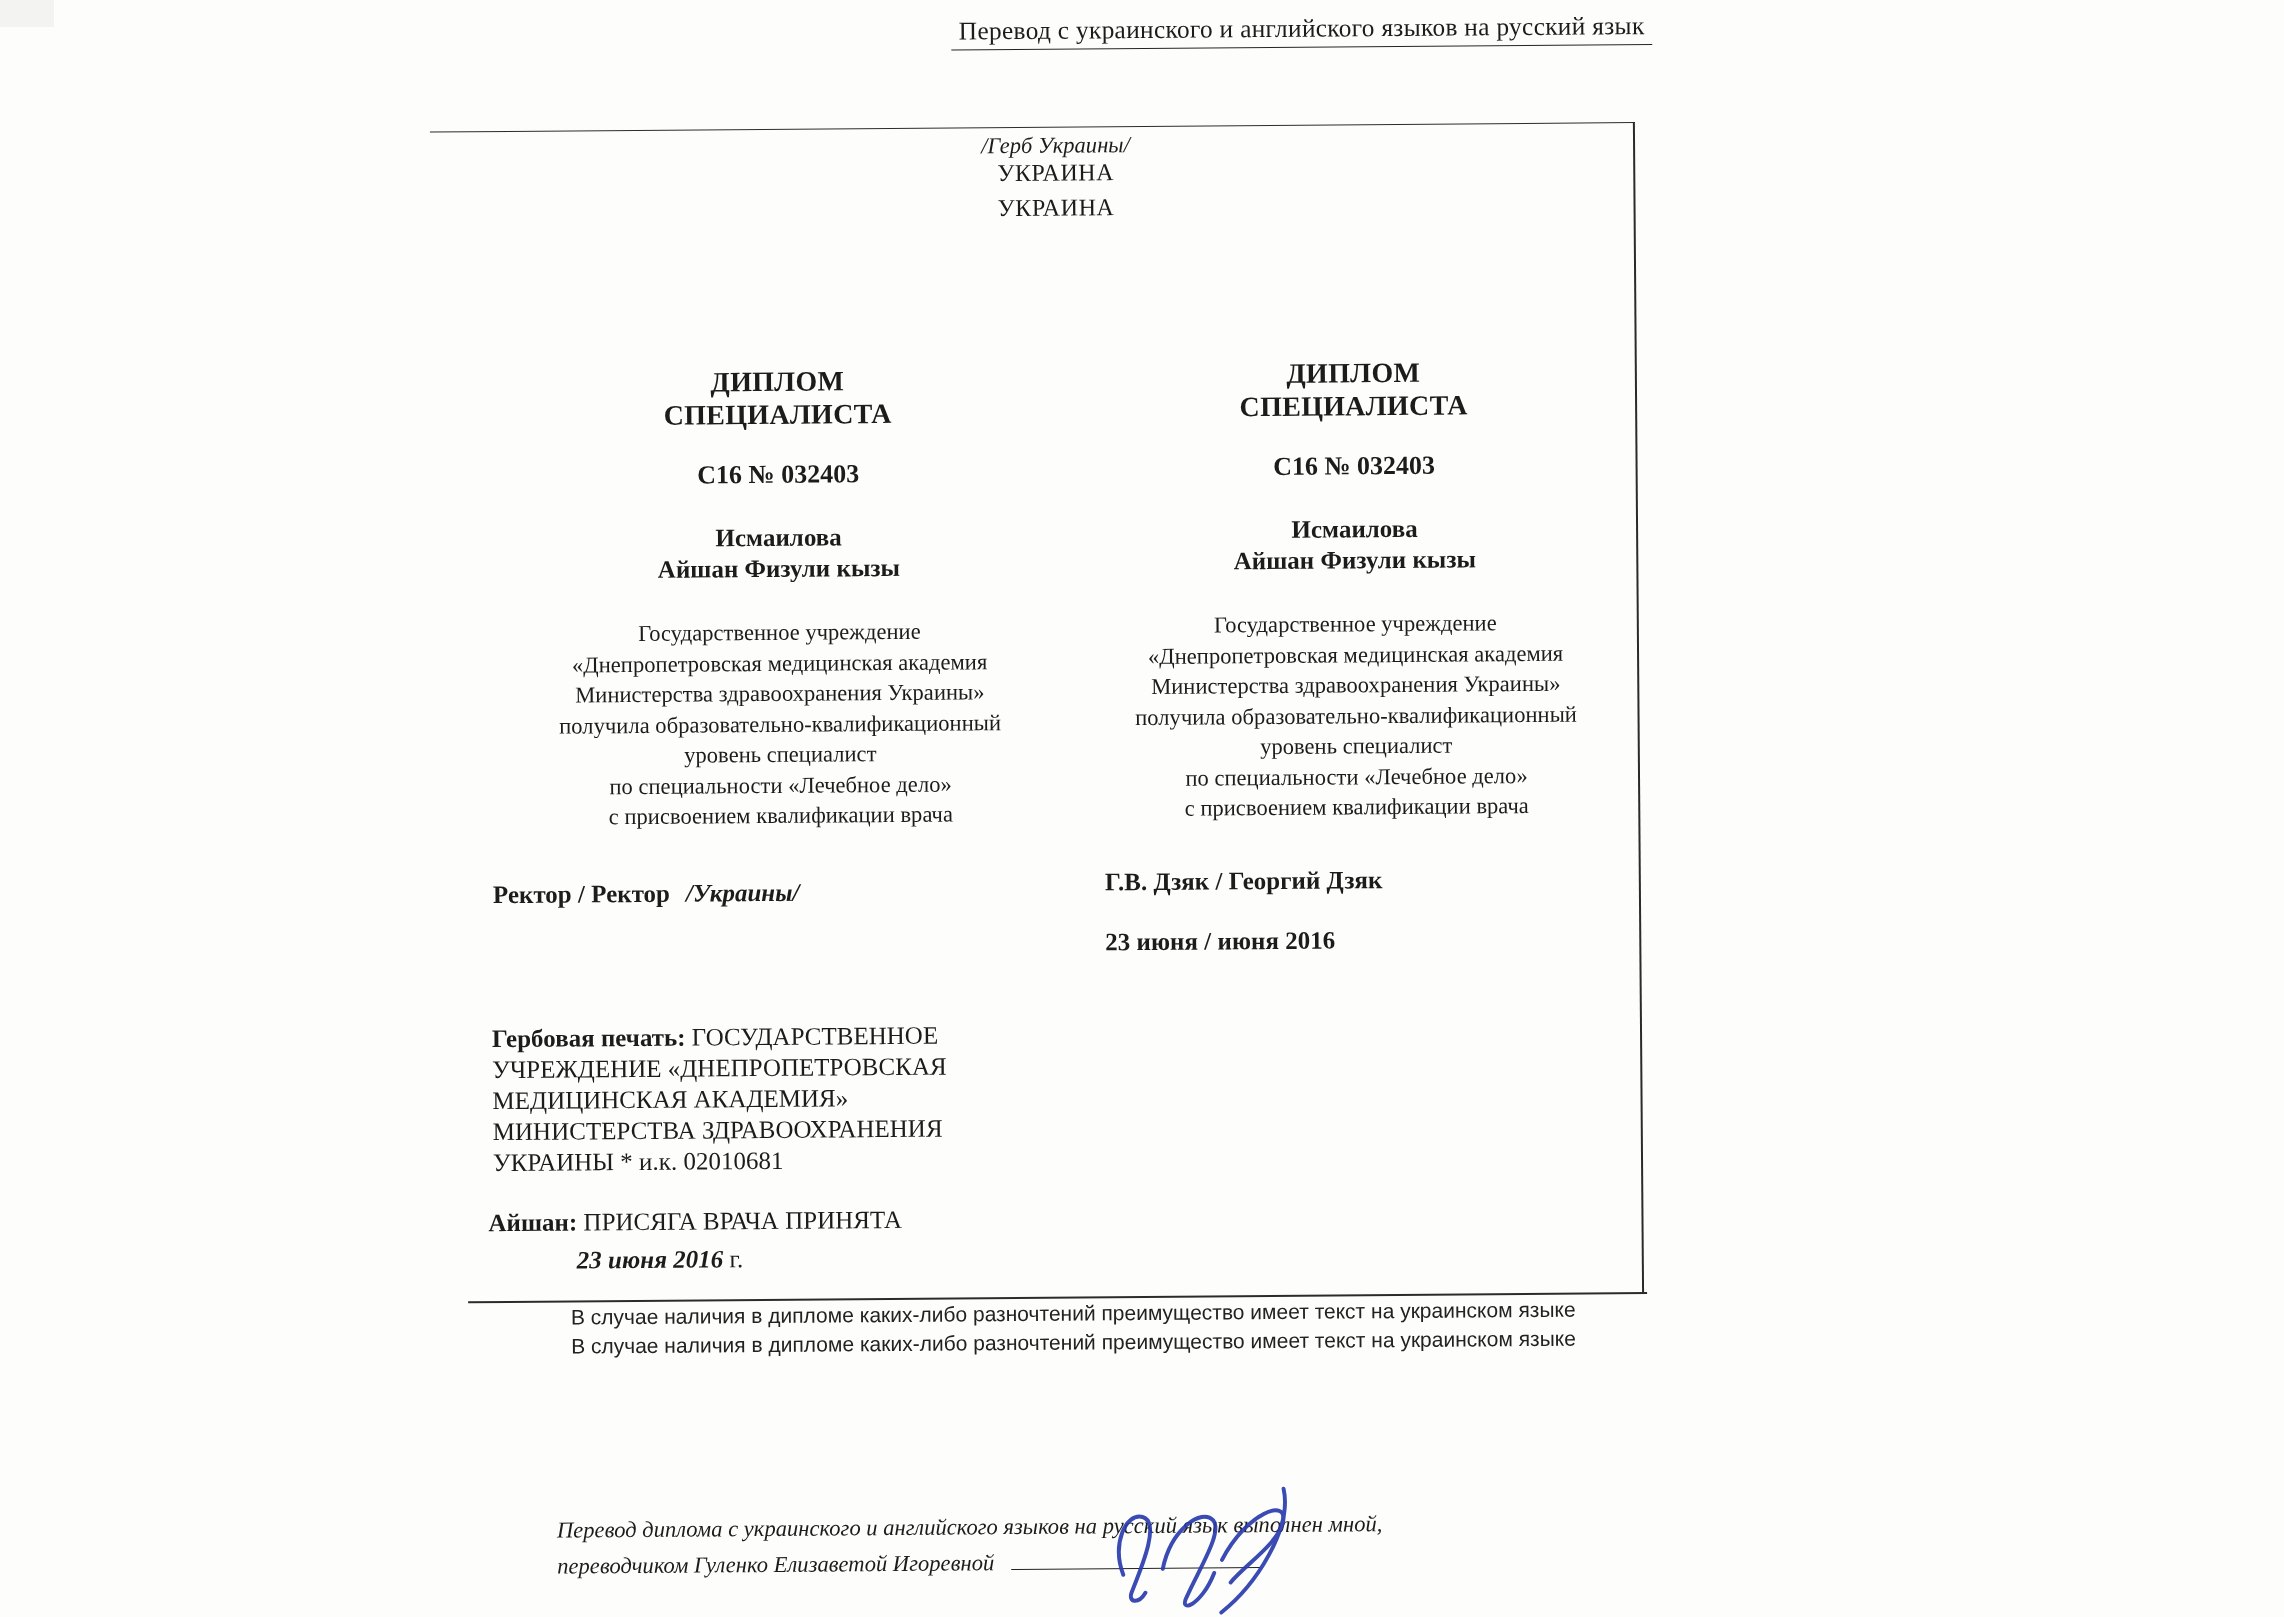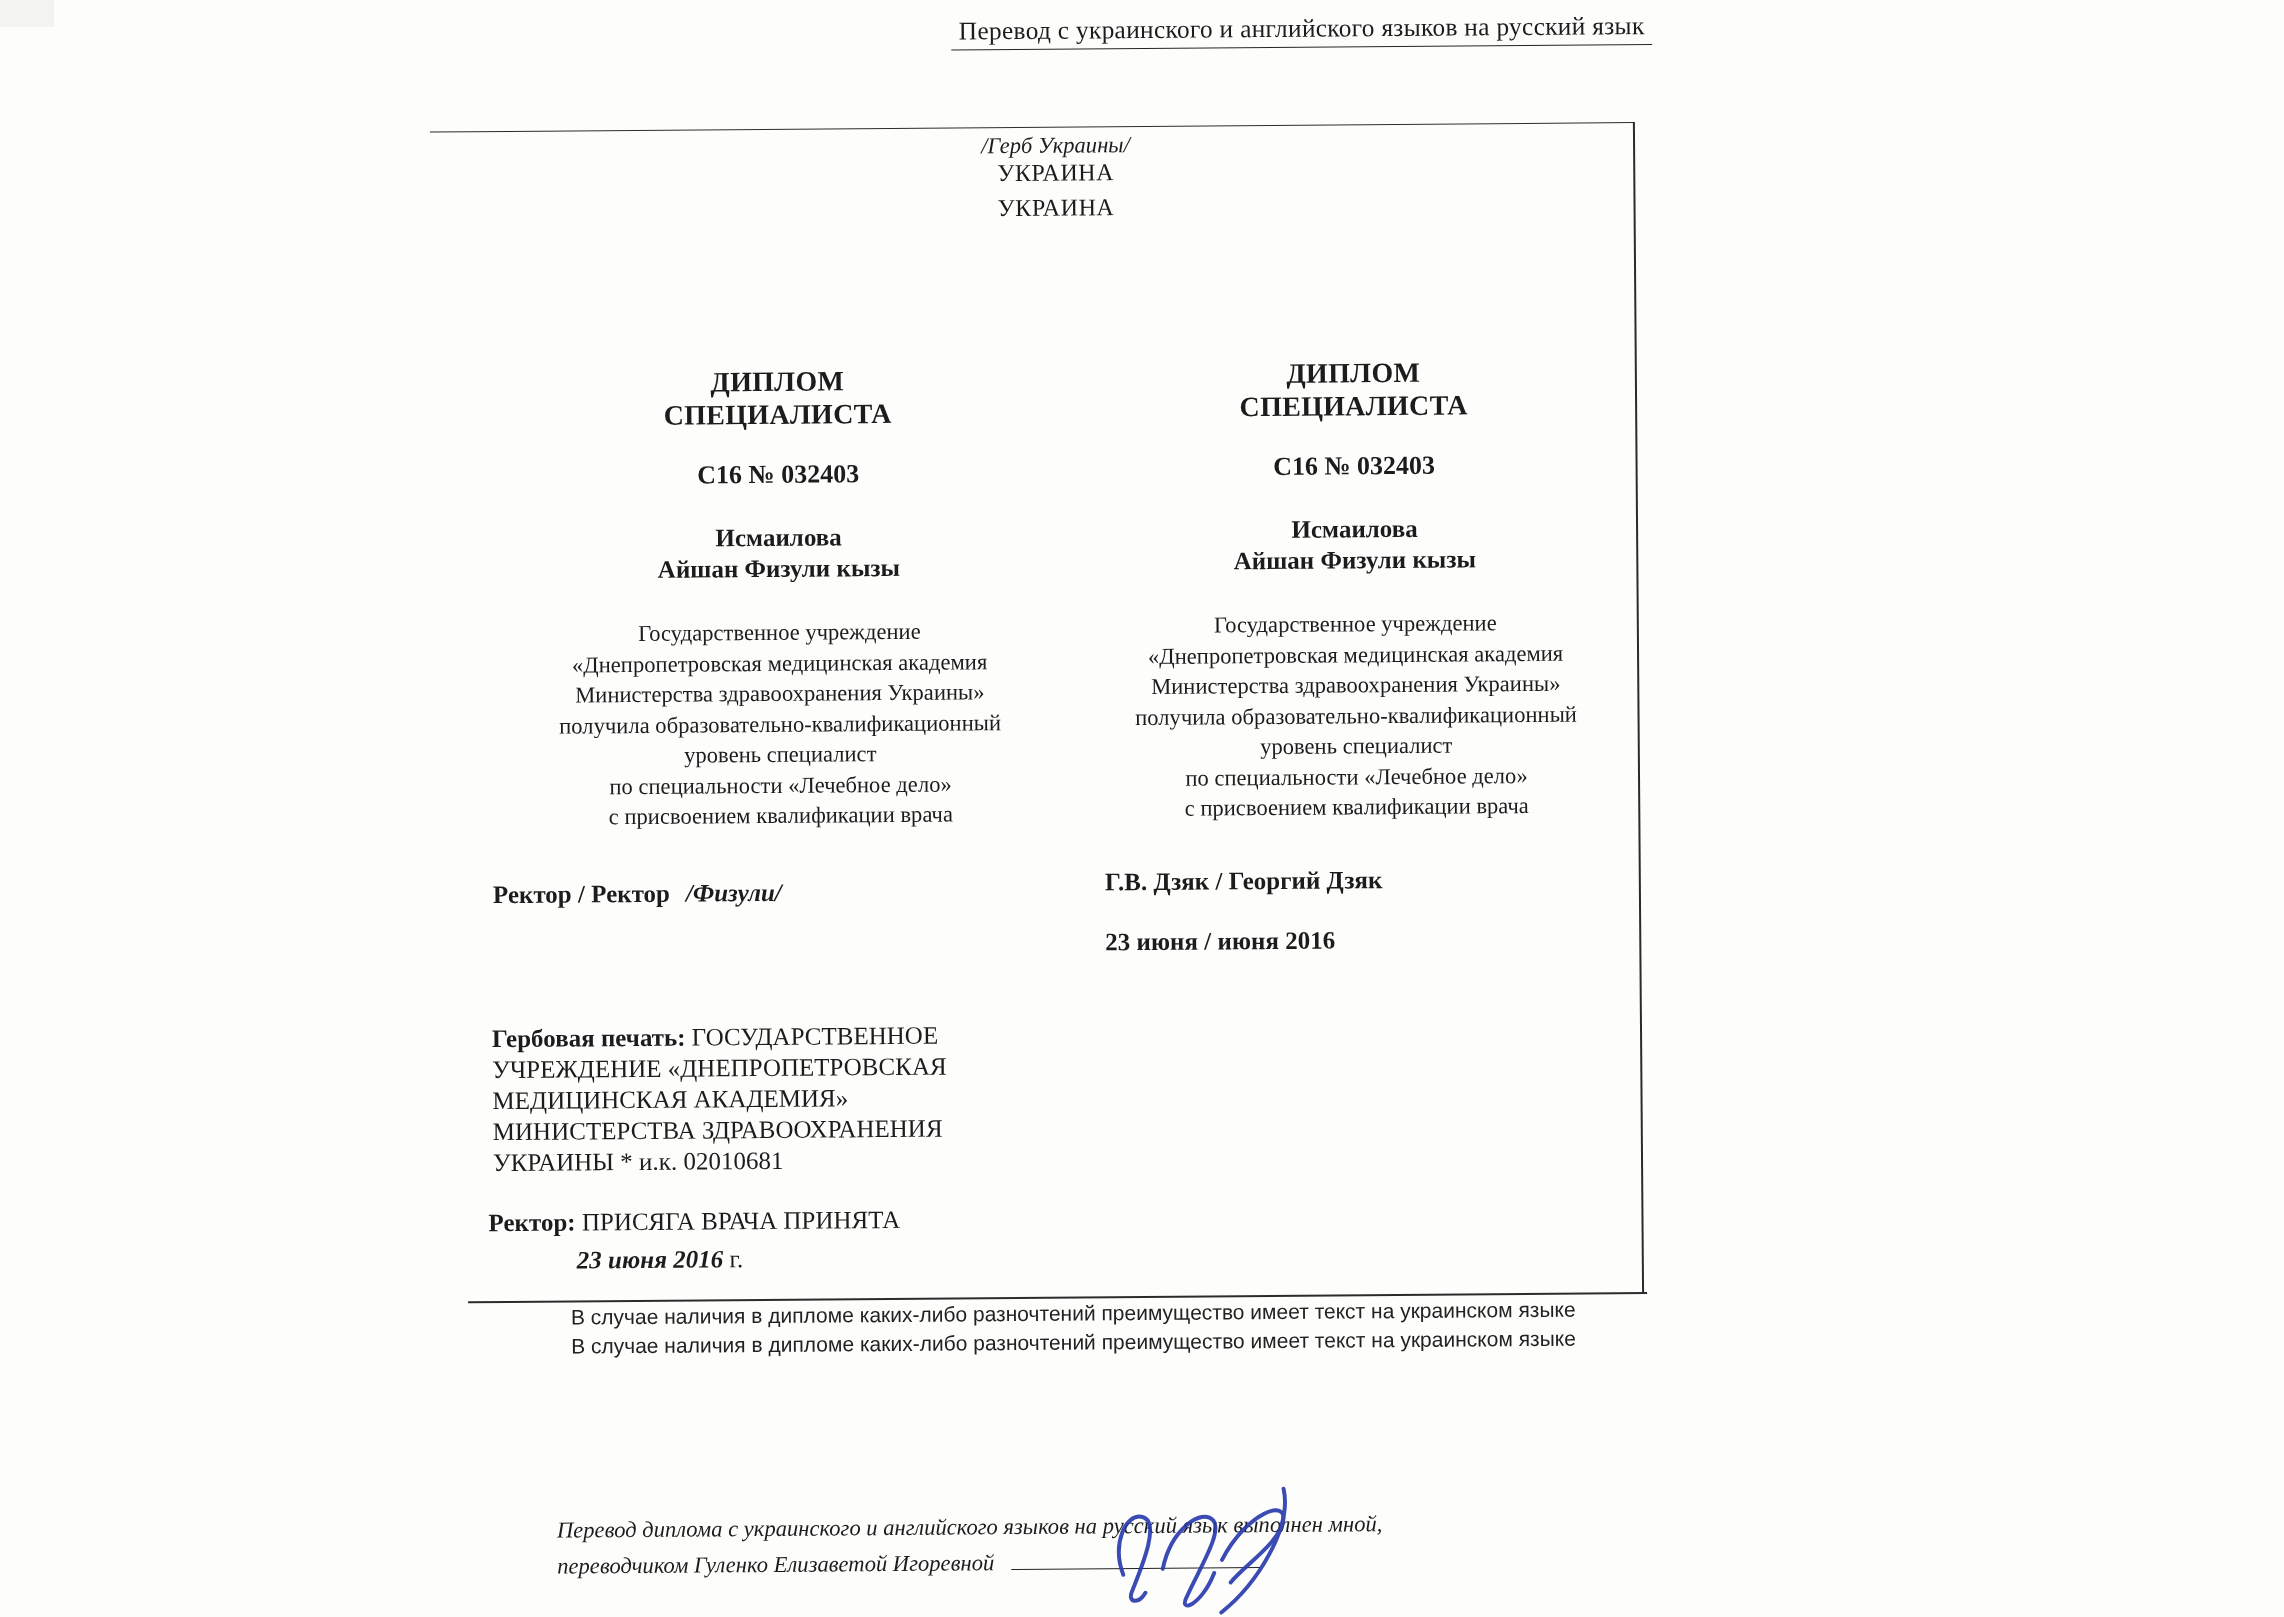--- a/index.html
+++ b/index.html
@@ -115,36 +115,36 @@
       <div>«Днепропетровская медицинская академия</div>
       <div>Министерства здравоохранения Украины»</div>
       <div>получила образовательно-квалификационный</div>
       <div>уровень специалист</div>
       <div>по специальности «Лечебное дело»</div>
       <div>с присвоением квалификации врача</div>
     </div>
   </div>
 
   <div class="signer-left">
-    <span>Ректор / Ректор</span><span class="note">/Физули/</span>
+    <span>Ректор / Ректор</span><span class="note">/Украины/</span>
   </div>
 
   <div class="signer-right">Г.В. Дзяк / Георгий Дзяк</div>
   <div class="date-right">23 июня / июня 2016</div>
 
   <div class="seal">
     <div><b>Гербовая печать:</b> <span>ГОСУДАРСТВЕННОЕ</span></div>
     <div>УЧРЕЖДЕНИЕ «ДНЕПРОПЕТРОВСКАЯ</div>
     <div>МЕДИЦИНСКАЯ АКАДЕМИЯ»</div>
     <div>МИНИСТЕРСТВА ЗДРАВООХРАНЕНИЯ</div>
     <div>УКРАИНЫ * и.к. 02010681</div>
   </div>
 
   <div class="stamp">
-    <div><b>Ректор:</b> <span>ПРИСЯГА ВРАЧА ПРИНЯТА</span></div>
+    <div><b>Айшан:</b> <span>ПРИСЯГА ВРАЧА ПРИНЯТА</span></div>
     <div class="l2"><span class="dt">23 июня 2016</span> <span>г.</span></div>
   </div>
 
   <div class="disc">
     <div>В случае наличия в дипломе каких-либо разночтений преимущество имеет текст на украинском языке</div>
     <div>В случае наличия в дипломе каких-либо разночтений преимущество имеет текст на украинском языке</div>
   </div>
 
   <div class="translator">
     <div>Перевод диплома с украинского и английского языков на русский язык выполнен мной,</div>

